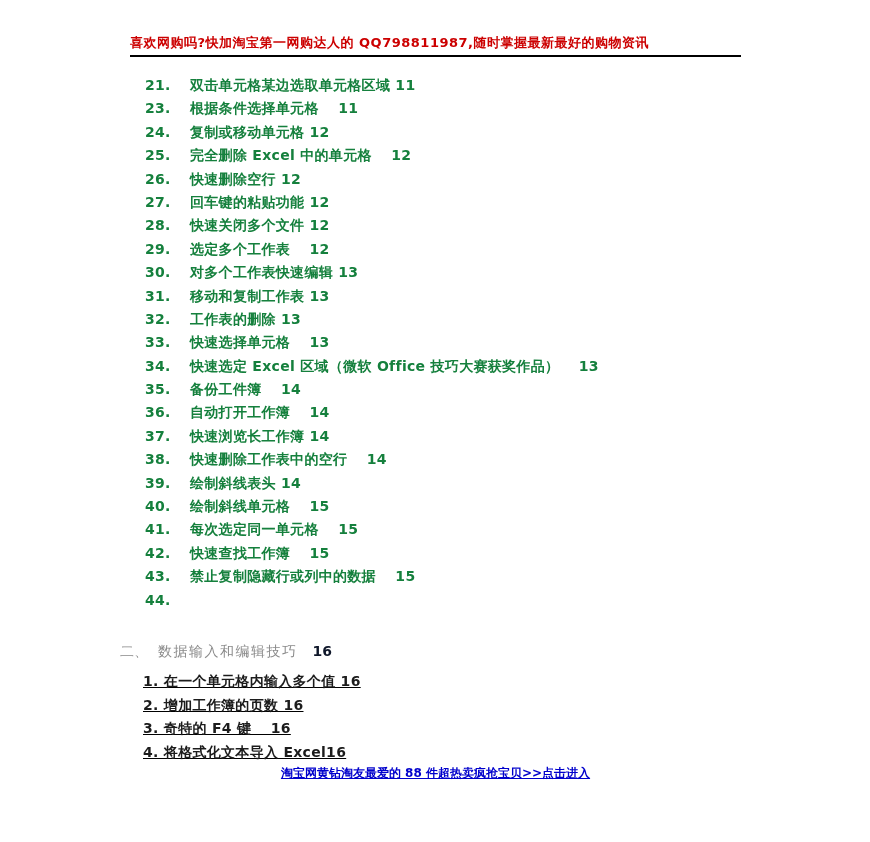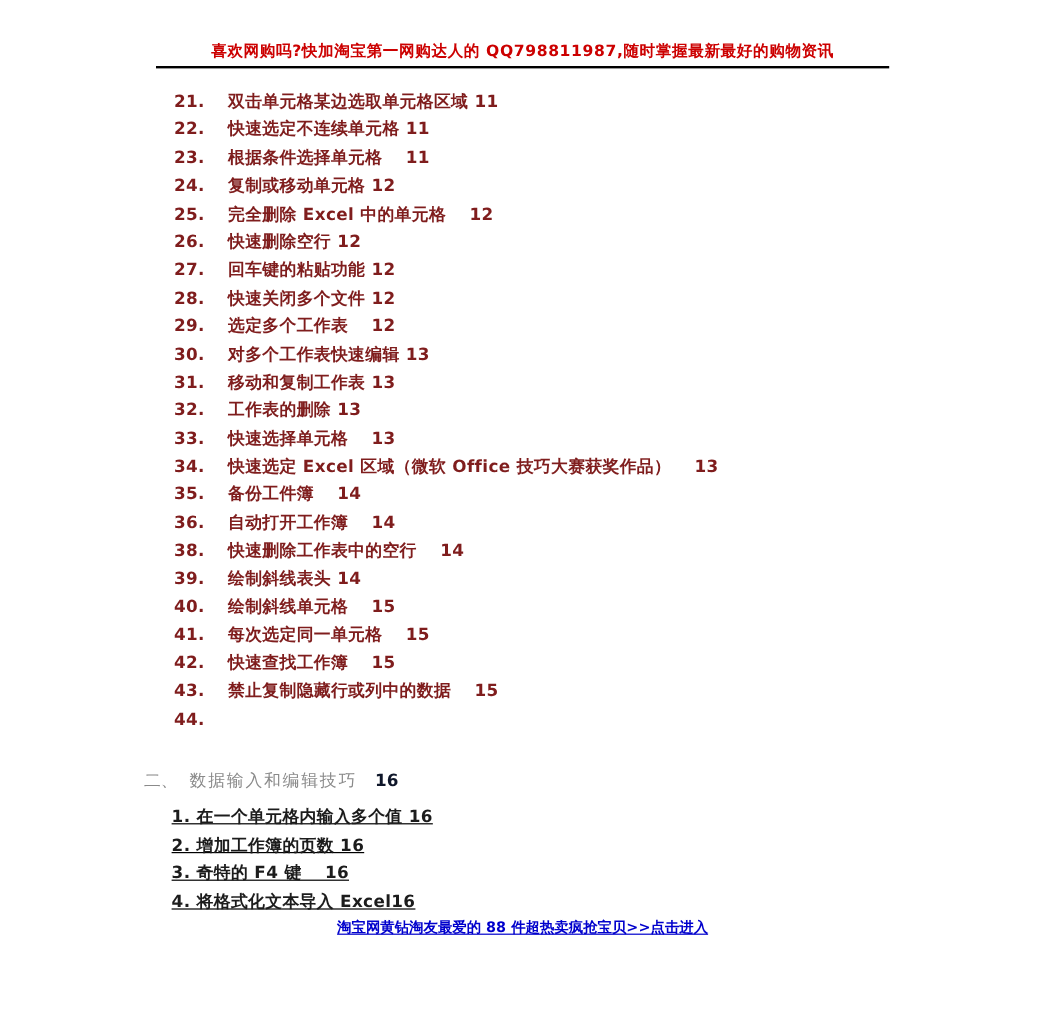--- a/index.html
+++ b/index.html
@@ -6,34 +6,34 @@
   html, body { margin: 0; padding: 0; }
   body {
     width: 870px; height: 842px;
     background: #ffffff;
     position: relative;
     overflow: hidden;
     font-family: "DejaVu Sans", "Liberation Sans", sans-serif;
   }
   .header-text {
     position: absolute; left: 130px; top: 34px; width: 611px;
-    text-align: center;
+    text-align: left;
     font-size: 13px; font-weight: bold;
     color: var(--accent-red, #cc0000);
     letter-spacing: 0.5px;
     white-space: nowrap;
   }
   .header-rule {
     position: absolute; left: 130px; top: 55px;
     width: 611px; height: 2px; background: #000000;
   }
   .toc-list { position: absolute; left: 145px; top: 74px; }
   .toc-row {
     display: flex; height: 23.4px; line-height: 23.4px;
-    font-size: 14px; font-weight: bold; color: #7f1d1d;
+    font-size: 14px; font-weight: bold; color: #15803d;
     white-space: pre; letter-spacing: 0.3px;
   }
   .toc-num { flex: 0 0 45px; width: 45px; }
   .section-row {
     position: absolute; left: 120px; top: 643px;
     font-size: 14px; line-height: 17px;
     color: var(--section-gray, #8a8a8a);
     white-space: pre; letter-spacing: 1.5px;
   }
   .sec-label { display: inline-block; width: 38px; letter-spacing: 0; }
@@ -59,35 +59,35 @@
 </style>
 </head>
 <body>
 
 <div class="header-text">喜欢网购吗?快加淘宝第一网购达人的 QQ798811987,随时掌握最新最好的购物资讯</div>
 
 <div class="header-rule"></div>
 
 <div class="toc-list" id="toc-list">
     <div class="toc-row"><span class="toc-num">21.</span><span class="toc-text">双击单元格某边选取单元格区域 11</span></div>
-    <div class="toc-row"><span class="toc-num">22.</span><span class="toc-text">快速选定不连续单元格 11</span></div>
     <div class="toc-row"><span class="toc-num">23.</span><span class="toc-text">根据条件选择单元格　 11</span></div>
     <div class="toc-row"><span class="toc-num">24.</span><span class="toc-text">复制或移动单元格 12</span></div>
     <div class="toc-row"><span class="toc-num">25.</span><span class="toc-text">完全删除 Excel 中的单元格　 12</span></div>
     <div class="toc-row"><span class="toc-num">26.</span><span class="toc-text">快速删除空行 12</span></div>
     <div class="toc-row"><span class="toc-num">27.</span><span class="toc-text">回车键的粘贴功能 12</span></div>
     <div class="toc-row"><span class="toc-num">28.</span><span class="toc-text">快速关闭多个文件 12</span></div>
     <div class="toc-row"><span class="toc-num">29.</span><span class="toc-text">选定多个工作表　 12</span></div>
     <div class="toc-row"><span class="toc-num">30.</span><span class="toc-text">对多个工作表快速编辑 13</span></div>
     <div class="toc-row"><span class="toc-num">31.</span><span class="toc-text">移动和复制工作表 13</span></div>
     <div class="toc-row"><span class="toc-num">32.</span><span class="toc-text">工作表的删除 13</span></div>
     <div class="toc-row"><span class="toc-num">33.</span><span class="toc-text">快速选择单元格　 13</span></div>
     <div class="toc-row"><span class="toc-num">34.</span><span class="toc-text">快速选定 Excel 区域（微软 Office 技巧大赛获奖作品）　 13</span></div>
     <div class="toc-row"><span class="toc-num">35.</span><span class="toc-text">备份工件簿　 14</span></div>
     <div class="toc-row"><span class="toc-num">36.</span><span class="toc-text">自动打开工作簿　 14</span></div>
+    <div class="toc-row"><span class="toc-num">37.</span><span class="toc-text">快速浏览长工作簿 14</span></div>
     <div class="toc-row"><span class="toc-num">38.</span><span class="toc-text">快速删除工作表中的空行　 14</span></div>
     <div class="toc-row"><span class="toc-num">39.</span><span class="toc-text">绘制斜线表头 14</span></div>
     <div class="toc-row"><span class="toc-num">40.</span><span class="toc-text">绘制斜线单元格　 15</span></div>
     <div class="toc-row"><span class="toc-num">41.</span><span class="toc-text">每次选定同一单元格　 15</span></div>
     <div class="toc-row"><span class="toc-num">42.</span><span class="toc-text">快速查找工作簿　 15</span></div>
     <div class="toc-row"><span class="toc-num">43.</span><span class="toc-text">禁止复制隐藏行或列中的数据　 15</span></div>
     <div class="toc-row"><span class="toc-num">44.</span></div>
   </div>
 
 <div class="section-row"><span class="sec-label">二、</span><span class="sec-title">数据输入和编辑技巧</span><span class="sec-page">16</span></div>

